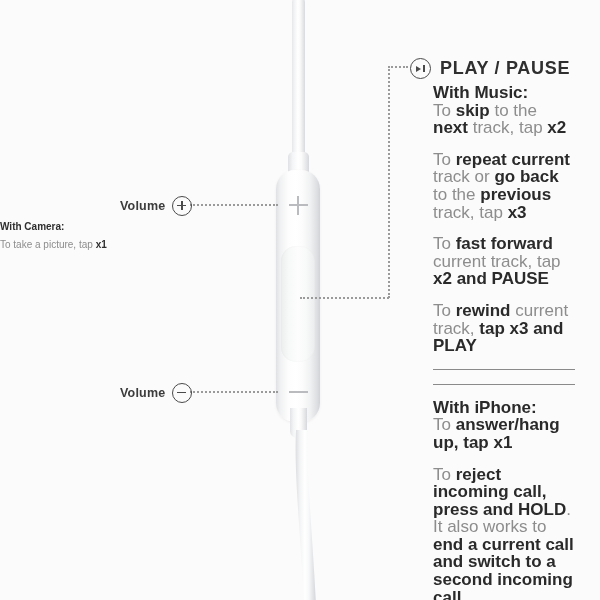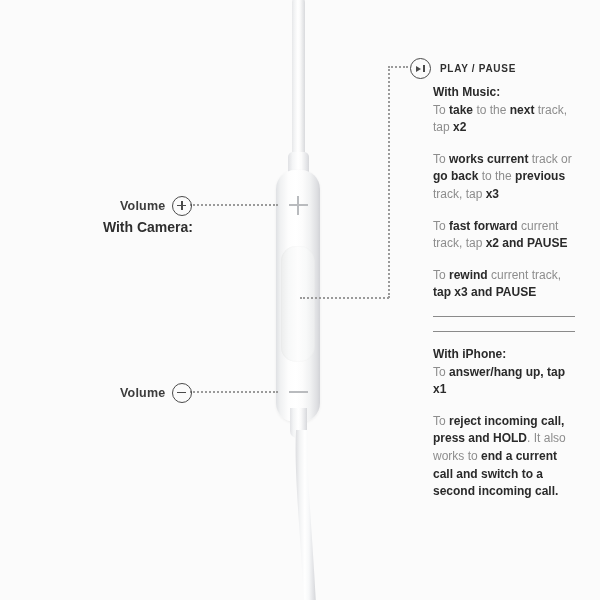--- a/index.html
+++ b/index.html
@@ -150,22 +150,22 @@
   }
   .circ-icon.plus::before { left: 3.5px; top: 7.6px; width: 9px; height: 1.6px; }
   .circ-icon.plus::after  { left: 7.6px; top: 3.5px; width: 1.6px; height: 9px; }
   .circ-icon.minus::before { left: 3.5px; top: 7.6px; width: 9px; height: 1.6px; }
 
   .camera-note {
     position: absolute;
     left: 0;
     top: 218px;
     width: 193px;
-    text-align: right;
-    font-size: 14px;
+    text-align: left;
+    font-size: 10px;
     line-height: 18px;
     color: #8d8d8d;
   }
   .camera-note b { color: #2f2f2f; }
 
   
   .play-head {
     position: absolute;
     left: 410px;
     top: 58px;
@@ -189,34 +189,34 @@
     border-top: 3.6px solid transparent;
     border-bottom: 3.6px solid transparent;
     margin-right: 1.5px;
   }
   .play-circle .bar {
     width: 2px;
     height: 7.5px;
     background: #4a4a4a;
   }
   .play-title {
-    font-size: 10px;
+    font-size: 18px;
     font-weight: bold;
     letter-spacing: 0.7px;
     color: #2f2f2f;
   }
 
   .right-col {
     position: absolute;
     left: 433px;
     top: 84px;
     width: 142px;
   }
   .para {
-    font-size: 12px;
+    font-size: 17px;
     line-height: 17.6px;
     color: #8d8d8d;
     margin: 0 0 14px 0;
   }
   .para:last-child { margin-bottom: 0; }
   .para b { color: #2a2a2a; font-weight: bold; }
   .hr {
     height: 0;
     border-top: 1.2px solid #8a8a8a;
     margin: 4px 0 14px 0;
@@ -266,34 +266,37 @@
 
   <div class="left-label" style="left:120px; top:383px;">
     <span>Volume</span>
     <span class="circ-icon minus"></span>
   </div>
 
   <div class="camera-note">
     <div>
       <b>With Camera:</b>
     </div>
+    <div>
+      <span>To take a picture, tap </span><b>x1</b>
+    </div>
   </div>
 
   <div class="play-head">
     <span class="play-circle">
       <span class="tri"></span>
         <span class="bar"></span>
     </span>
     <span class="play-title">PLAY / PAUSE</span>
   </div>
 
   <div class="right-col" id="right-col">
-      <p class="para"><b>With Music:</b><br><span>To </span><b>take</b><span> to the </span><b>next</b><span> track, tap </span><b>x2</b></p>
-      <p class="para"><span>To </span><b>works current</b><span> track or </span><b>go back</b><span> to the </span><b>previous</b><span> track, tap </span><b>x3</b></p>
+      <p class="para"><b>With Music:</b><br><span>To </span><b>skip</b><span> to the </span><b>next</b><span> track, tap </span><b>x2</b></p>
+      <p class="para"><span>To </span><b>repeat current</b><span> track or </span><b>go back</b><span> to the </span><b>previous</b><span> track, tap </span><b>x3</b></p>
       <p class="para"><span>To </span><b>fast forward</b><span> current track, tap </span><b>x2 and PAUSE</b></p>
-      <p class="para"><span>To </span><b>rewind</b><span> current track, </span><b>tap x3 and PAUSE</b></p>
+      <p class="para"><span>To </span><b>rewind</b><span> current track, </span><b>tap x3 and PLAY</b></p>
       <div class="hr"></div>
       <div class="hr"></div>
       <p class="para"><b>With iPhone:</b><br><span>To </span><b>answer/hang up, tap x1</b></p>
       <p class="para"><span>To </span><b>reject incoming call, press and HOLD</b><span>. It also works to </span><b>end a current call and switch to a second incoming call.</b></p>
     </div>
 
 </div>
 
 </body></html>

